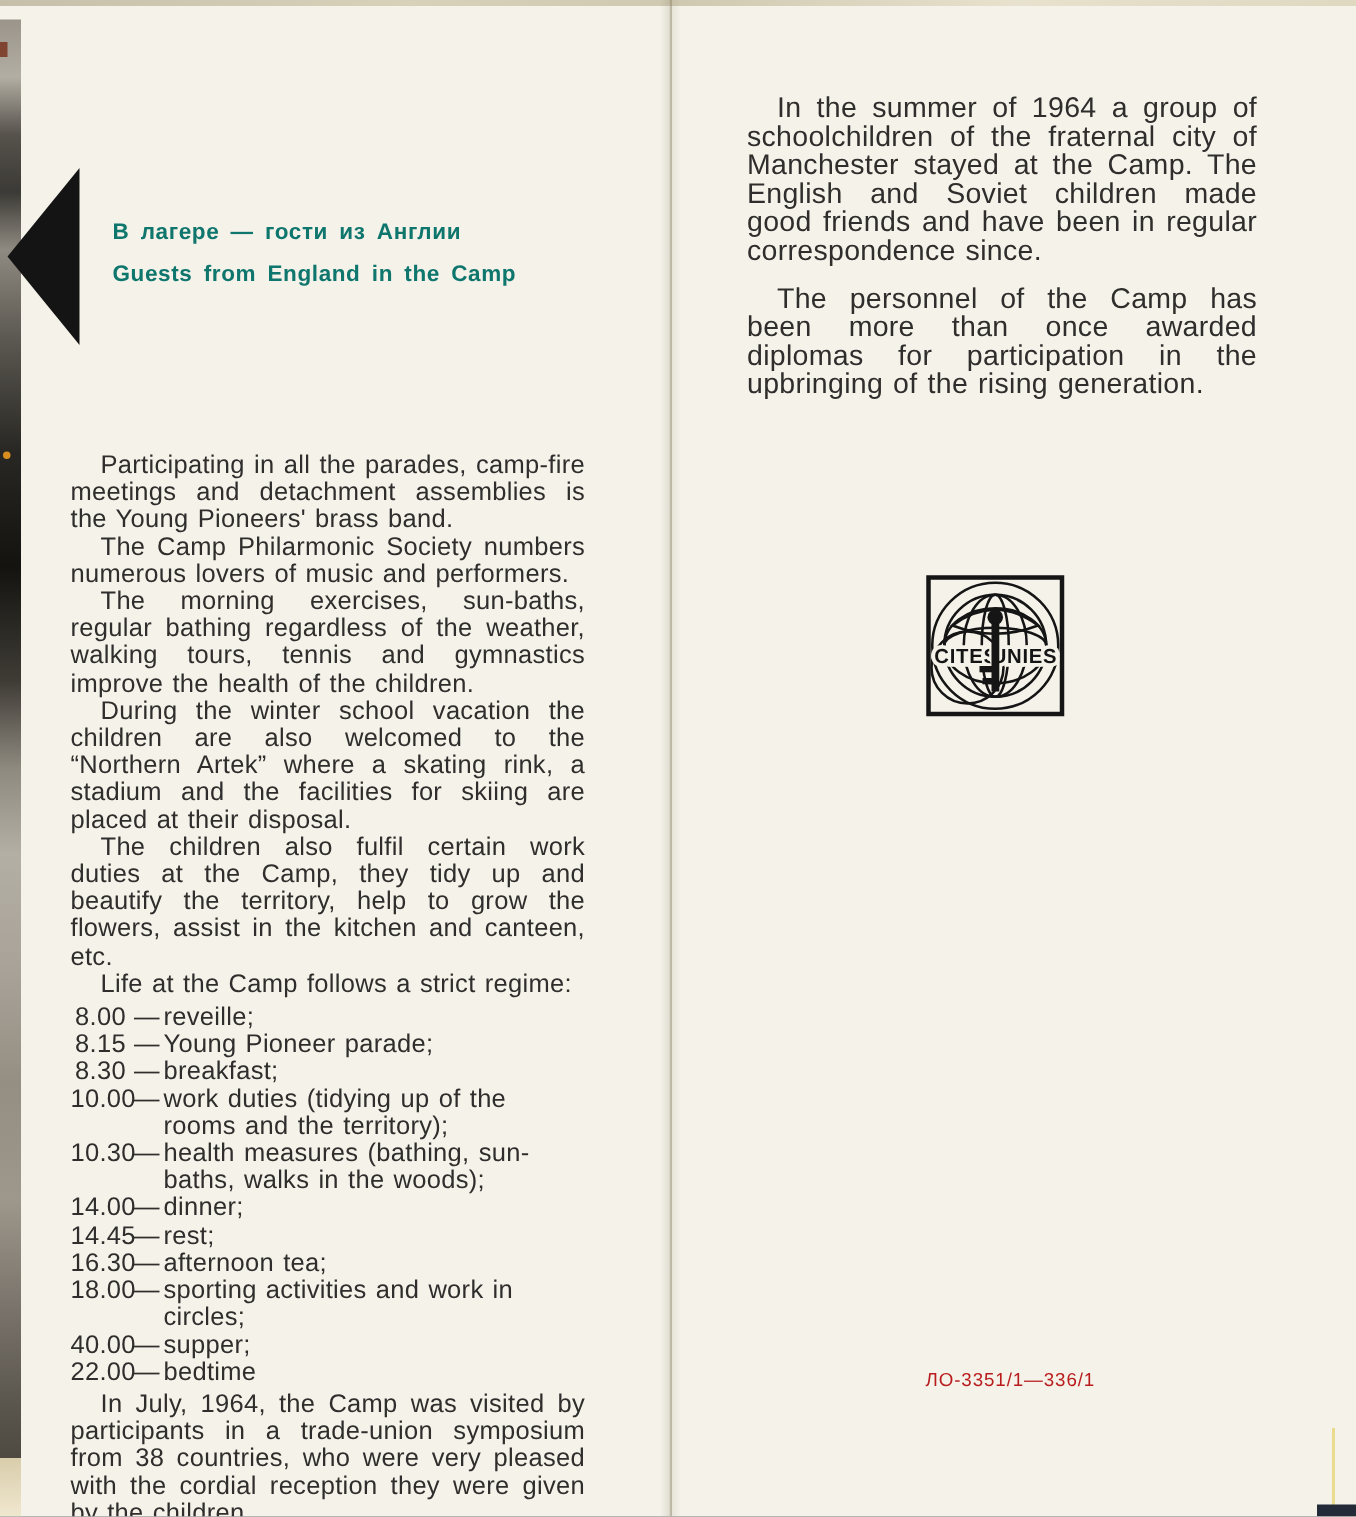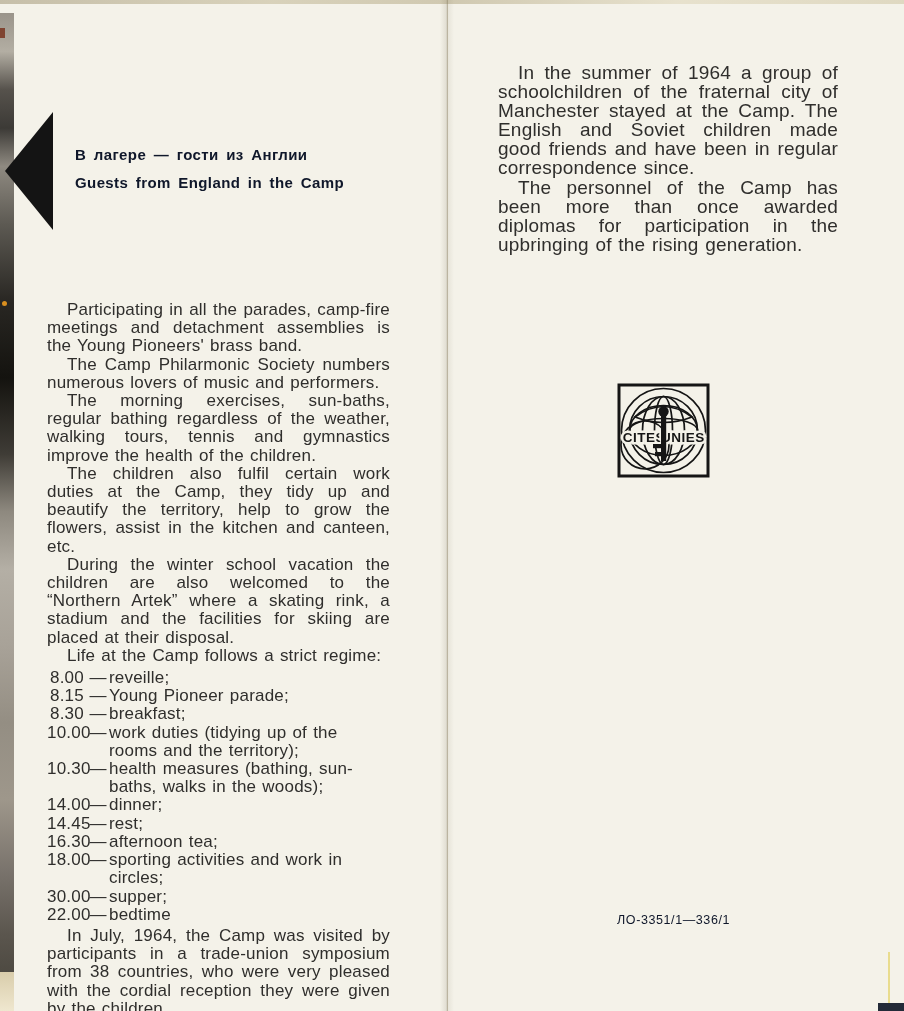--- a/index.html
+++ b/index.html
@@ -28,46 +28,46 @@
   #fold-line{position:absolute;left:447px;top:0;width:1px;height:1011px;background:rgba(140,130,100,.4);}
   #yellow-line{position:absolute;left:888px;top:952px;width:2px;height:54px;background:#e6d87e;opacity:.85;}
   #navy-corner{position:absolute;left:878px;top:1003px;width:26px;height:8px;background:#232a38;}
 
   
   #triangle{position:absolute;left:5px;top:112px;width:0;height:0;
     border-right:48px solid #141414;border-top:59px solid transparent;border-bottom:59px solid transparent;}
 
   
   #header-block{position:absolute;left:75px;top:141px;width:330px;}
-  .hdr-line{font-weight:bold;font-size:15px;line-height:28px;letter-spacing:.4px;word-spacing:3px;color:#0f172a;}
+  .hdr-line{font-weight:bold;font-size:15px;line-height:28px;letter-spacing:.4px;word-spacing:3px;color:#0f766e;}
 
   
   .col{position:absolute;text-align:justify;letter-spacing:.2px;word-spacing:1.2px;}
   #left-col{left:47px;top:301px;width:343px;font-size:17px;line-height:18.2px;}
   #right-col{left:498px;top:64px;width:340px;font-size:19px;line-height:18.9px;}
   .col p{margin:0;text-indent:20px;}
   .col p + p{margin-top:0;}
-  #right-col p + p{margin-top:2px;}
+  #right-col p + p{margin-top:14px;}
 
   
   #schedule{margin:4px 0 3px 0;}
   .sched-row{display:flex;text-align:left;}
   .sched-time{width:40px;text-align:center;flex:none;}
   .sched-dash{width:22px;text-align:center;flex:none;}
   .sched-act{flex:1;text-align:left;}
   #closing-par{margin-top:2px;}
 
   
   #logo{position:absolute;left:617px;top:383px;width:93px;height:95px;}
   #logo svg{display:block;}
   #logo text{font-family:"Liberation Sans",sans-serif;font-weight:bold;font-size:13.5px;letter-spacing:.5px;
     paint-order:stroke;stroke:#f4f2e9;stroke-width:5px;fill:#151515;}
 
   
-  #print-code{position:absolute;left:617px;top:913px;font-size:12.5px;letter-spacing:.6px;color:#0f172a;}
+  #print-code{position:absolute;left:617px;top:913px;font-size:12.5px;letter-spacing:.6px;color:#b91c1c;}
 </style>
 </head>
 <body>
 
 <div id="stage">
 
   <div id="top-edge"></div>
   <div id="photo-strip"></div>
   <div id="photo-strip-red"></div>
   <div id="strip-bottom"></div>
@@ -81,22 +81,22 @@
 
   <div id="header-block">
     <div class="hdr-line">В лагере — гости из Англии</div>
     <div class="hdr-line">Guests from England in the Camp</div>
   </div>
 
   <div id="left-col" class="col">
     <p>Participating in all the parades, camp-fire meetings and detachment assemblies is the Young Pioneers' brass band.</p>
     <p>The Camp Philarmonic Society numbers numerous lovers of music and performers.</p>
     <p>The morning exercises, sun-baths, regular bathing regardless of the weather, walking tours, tennis and gymnastics improve the health of the children.</p>
+    <p>During the winter school vacation the children are also welcomed to the “Northern Artek” where a skating rink, a stadium and the facilities for skiing are placed at their disposal.</p>
     <p>The children also fulfil certain work duties at the Camp, they tidy up and beautify the territory, help to grow the flowers, assist in the kitchen and canteen, etc.</p>
-    <p>During the winter school vacation the children are also welcomed to the “Northern Artek” where a skating rink, a stadium and the facilities for skiing are placed at their disposal.</p>
     <p>Life at the Camp follows a strict regime:</p>
 
     <div id="schedule">
       <div class="sched-row">
         <span class="sched-time">8.00</span>
           <span class="sched-dash">—</span>
           <span class="sched-act">reveille;</span>
       </div>
       <div class="sched-row">
         <span class="sched-time">8.15</span>
@@ -132,21 +132,21 @@
         <span class="sched-time">16.30</span>
           <span class="sched-dash">—</span>
           <span class="sched-act">afternoon tea;</span>
       </div>
       <div class="sched-row">
         <span class="sched-time">18.00</span>
           <span class="sched-dash">—</span>
           <span class="sched-act">sporting activities and work in circles;</span>
       </div>
       <div class="sched-row">
-        <span class="sched-time">30.00</span>
+        <span class="sched-time">40.00</span>
           <span class="sched-dash">—</span>
           <span class="sched-act">supper;</span>
       </div>
       <div class="sched-row">
         <span class="sched-time">22.00</span>
           <span class="sched-dash">—</span>
           <span class="sched-act">bedtime</span>
       </div>
     </div>
 

